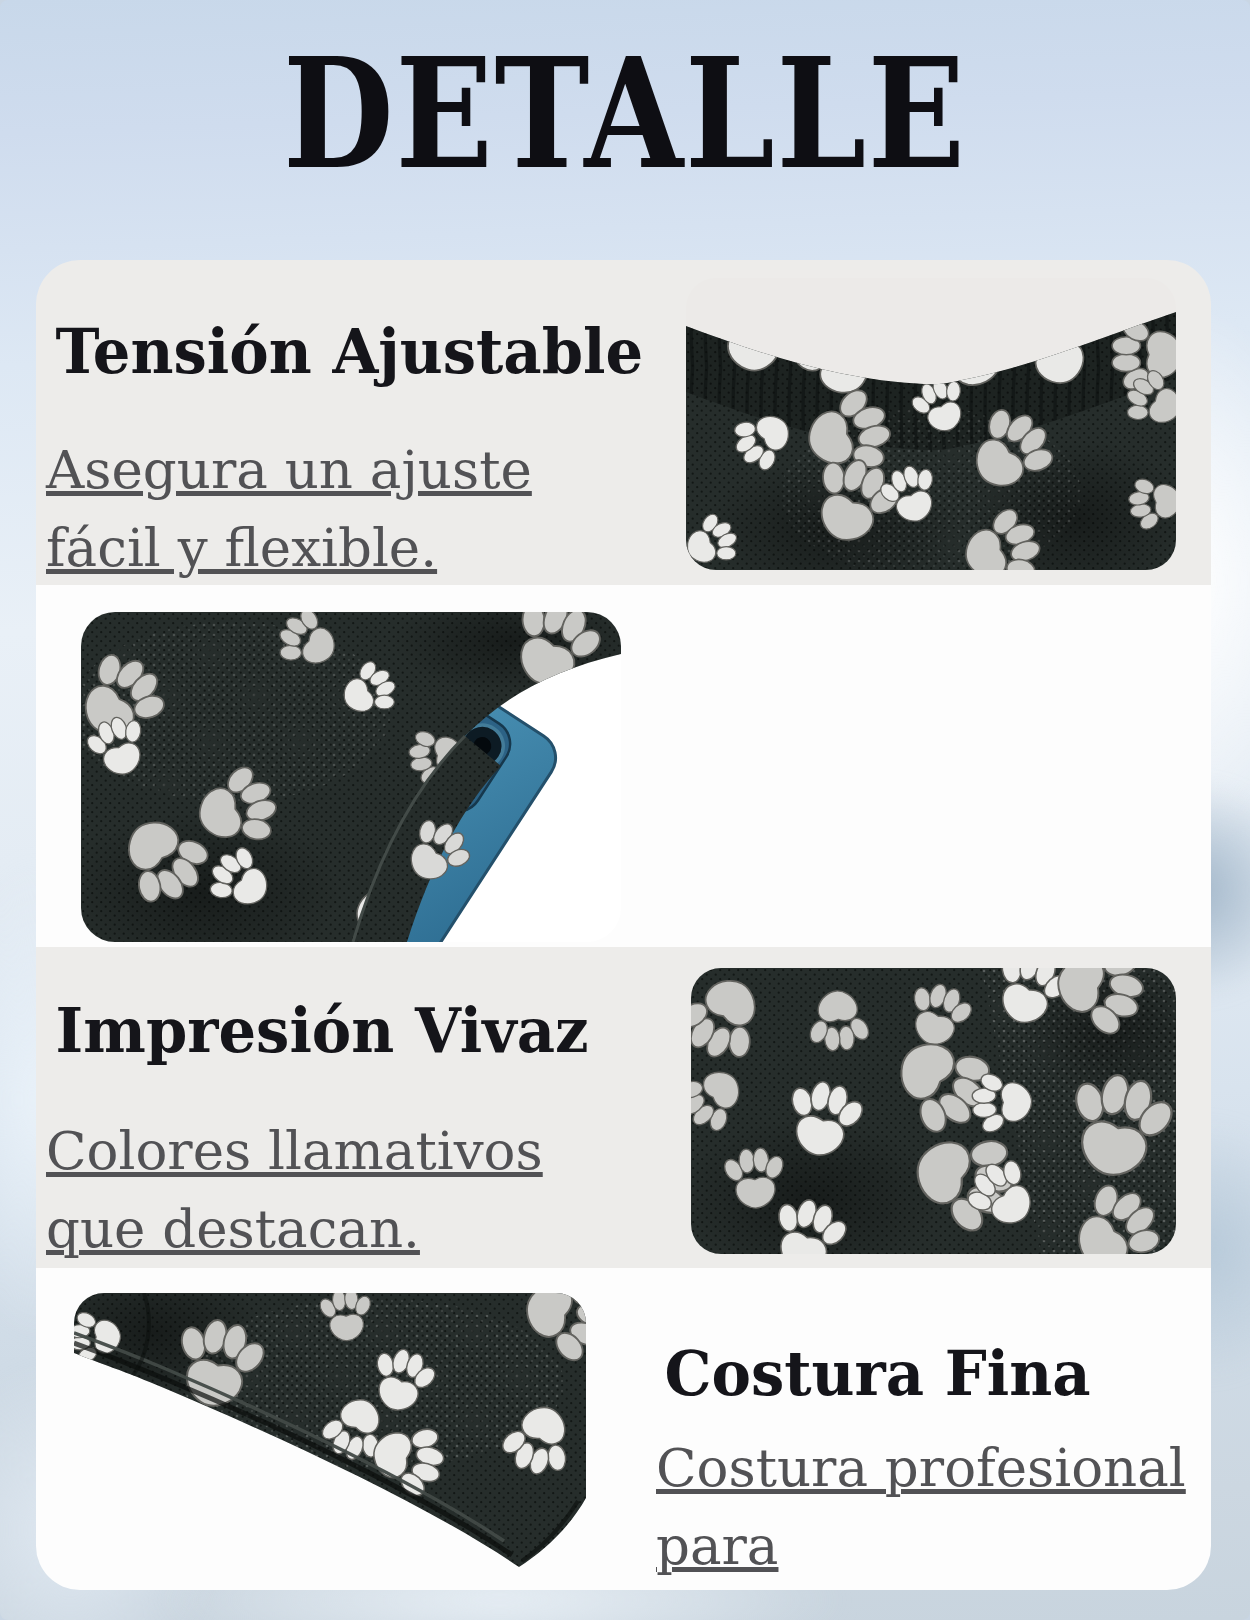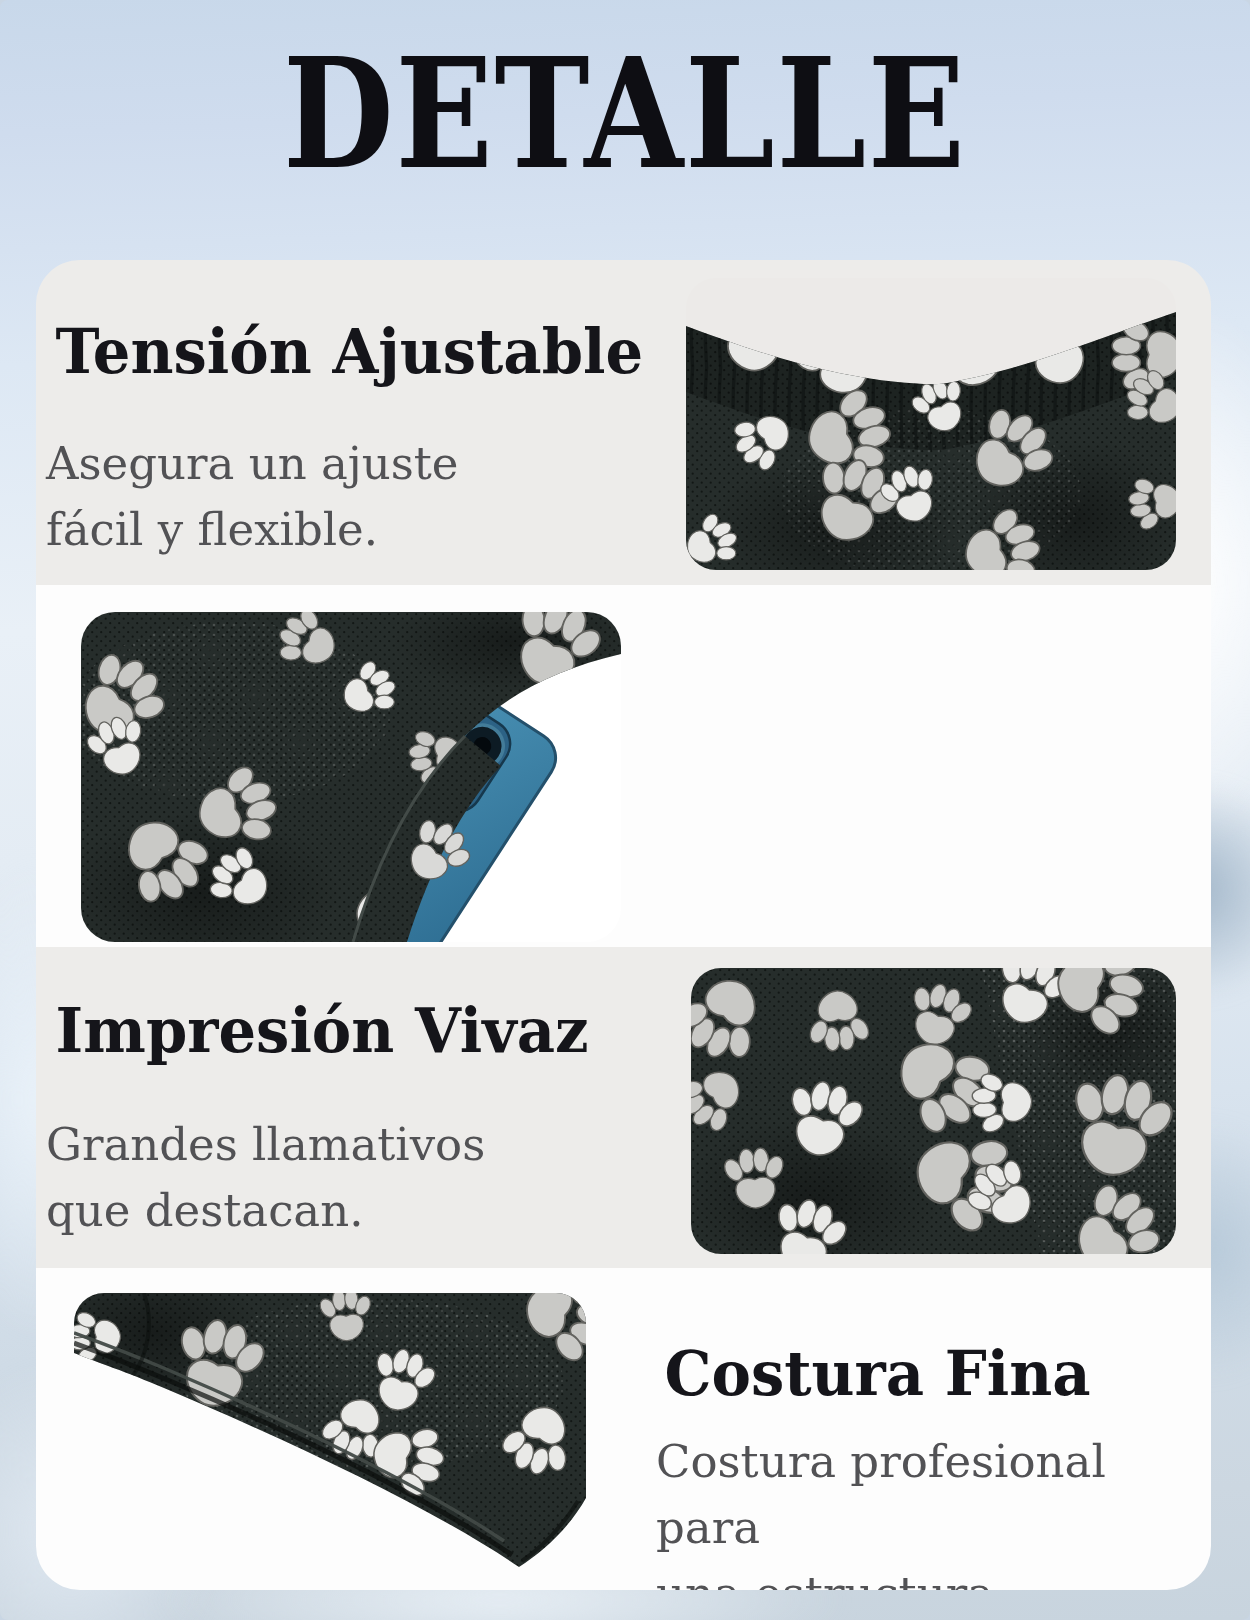--- a/index.html
+++ b/index.html
@@ -29,21 +29,21 @@
   .band{position:absolute;left:0;width:100%;}
   .band.gray{background:#edecea;}
   .band.white{background:#fdfdfd;}
   .s1{top:0;height:325px;}
   .s2{top:325px;height:362px;}
   .s3{top:687px;height:321px;}
   .s4{top:1008px;height:322px;}
 
   .ftext{position:absolute;text-align:left;}
   .ftext h2{margin:0;font-weight:700;font-size:61px;line-height:1.06;color:#15151a;transform:scaleX(.97);}
-  .ftext p{margin:0;font-weight:400;font-size:45px;line-height:1.47;color:#525255;}
+  .ftext p{margin:0;font-weight:400;font-size:53px;line-height:1.47;color:#525255;text-decoration:underline;}
   .t1{left:10px;top:60px;width:640px;}  .t1 p{margin-top:46px;}
   .t2{left:614px;top:54px;width:566px;} .t2 p{margin-top:48px;}
   .t3{left:10px;top:52px;width:640px;}  .t3 p{margin-top:48px;}
   .t4{left:620px;top:74px;width:560px;} .t4 p{margin-top:22px;}
 
   .photo{position:absolute;overflow:hidden;}
   .p1{left:650px;top:18px;width:490px;height:292px;border-radius:30px;}
   .p2{left:45px;top:27px;width:540px;height:330px;border-radius:34px;}
   .p3{left:655px;top:21px;width:485px;height:286px;border-radius:30px;}
   .p4{left:38px;top:25px;width:512px;height:280px;border-radius:30px;}
@@ -189,21 +189,21 @@
           <path d="M272,330 C300,234 338,170 384,124 L420,154 C382,194 350,254 326,330 Z" fill="url(#mesh)"></path>
           <path d="M384,124 C338,170 300,234 272,330" stroke="#434b48" stroke-width="3" fill="none"></path>
           <use href="#paw" transform="translate(356,240) rotate(40) scale(1.35)" fill="#d9d9d7" stroke="#63635f" stroke-width="1"></use>
         </svg>
       </div>
     </section>
 
     <section class="band gray s3">
       <div class="ftext t3">
         <h2>Impresión Vivaz</h2>
-        <p><span>Grandes llamativos</span><br>
+        <p><span>Colores llamativos</span><br>
            <span>que destacan.</span></p>
       </div>
       <div class="photo p3">
         <svg viewBox="0 0 485 286">
           <rect width="485" height="286" fill="url(#mesh)"></rect>
           <path d="M290,0 L485,0 L485,286 L350,286 Z" fill="url(#dotslight)" opacity=".42"></path>
           <ellipse cx="120" cy="230" rx="130" ry="80" fill="url(#shade)"></ellipse>
           <ellipse cx="420" cy="60" rx="90" ry="70" fill="url(#shade)"></ellipse>
           <g stroke="#63635f" stroke-width="1">
               <use href="#paw" fill="#c9c9c6" transform="translate(31.6,49.7) rotate(210) scale(1.78)"></use>

